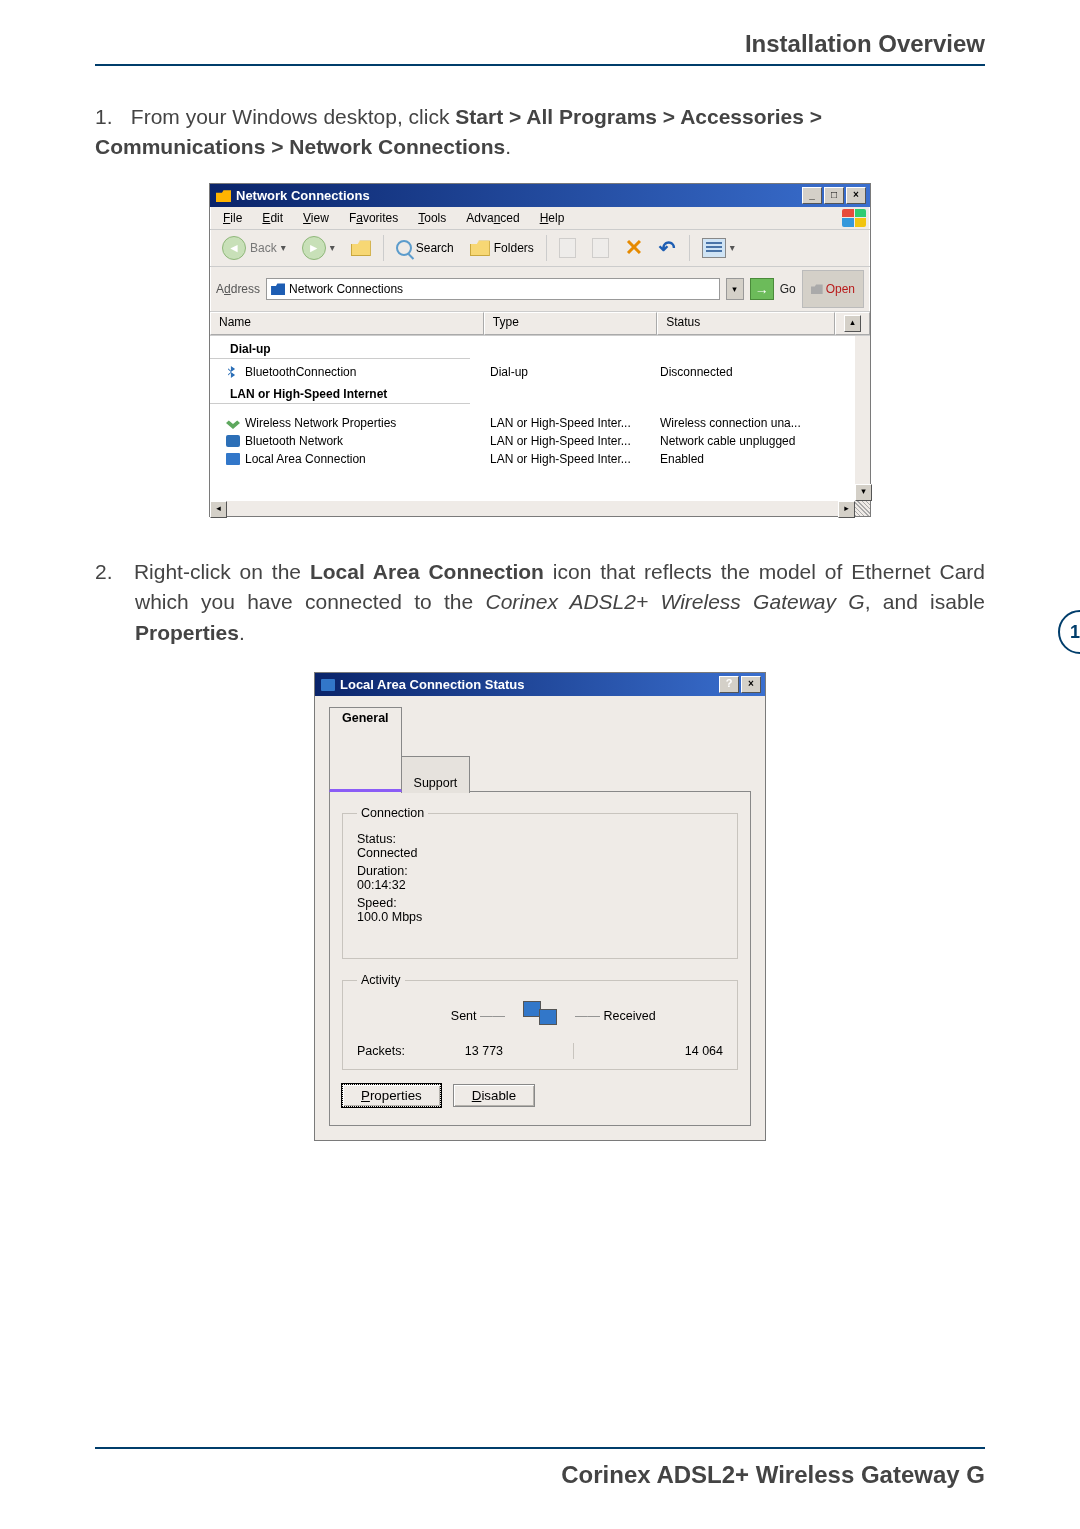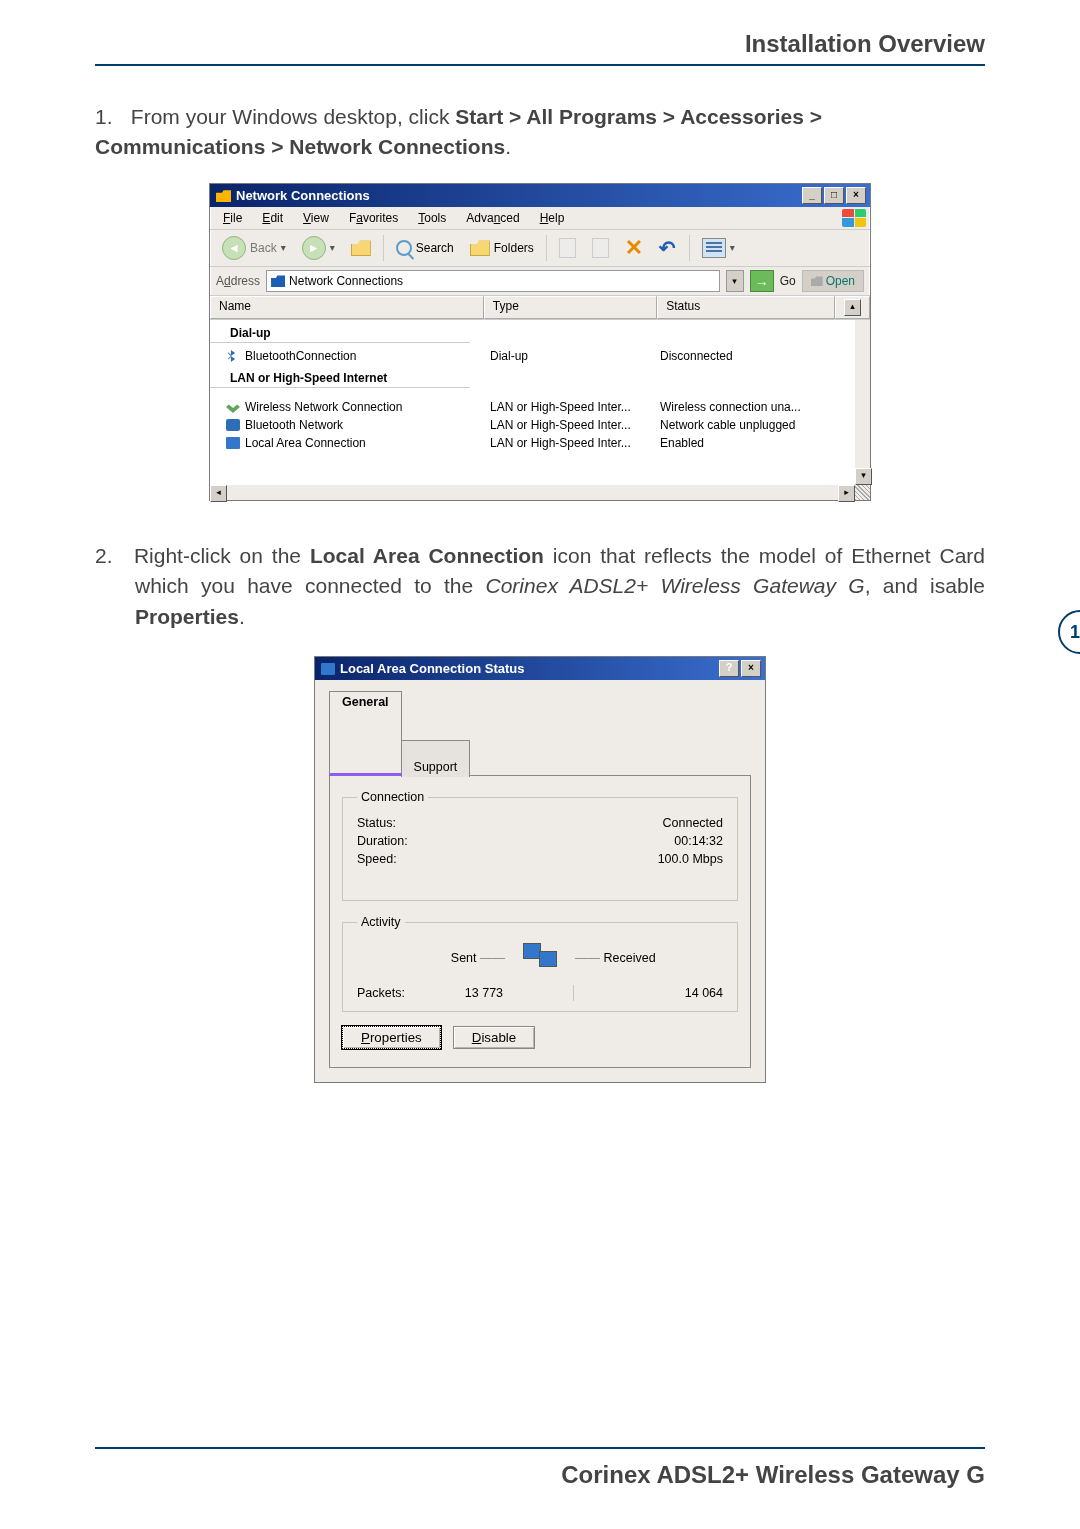--- a/index.html
+++ b/index.html
@@ -194,21 +194,21 @@
     width:16px;height:20px;background:#d4d0c8;border:1px solid #999;
     display:flex;align-items:center;justify-content:center;font-size:9px;
   }
   .addrbar .gobtn {
     height:20px;background:#6cbb5a;color:#fff;font-weight:bold;
     display:flex;align-items:center;justify-content:center;width:22px;border:1px solid #4a8a3a;
     font-size:14px;
   }
   .addrbar .gotxt { color:#222; }
   .addrbar .openbtn {
-    height:20px;padding:0 8px;background:#d4d0c8;color:#0f766e;border:1px solid #bbb;
+    height:20px;padding:8px 8px;background:#d4d0c8;color:#b91c1c;border:1px solid #bbb;
     display:flex;align-items:center;gap:3px;
   }
   .openbtn .ficon{
     width:12px;height:10px;background:#aaa;
     clip-path: polygon(0 25%, 35% 25%, 45% 5%, 100% 5%, 100% 100%, 0 100%);
   }
 
   .colhdr {
     display:flex;background:#efebe7;border-bottom:1px solid #ccc;justify-content:flex-end;
   }
@@ -282,21 +282,21 @@
   .tabpane {
     border:1px solid #888;border-top:none;padding:14px 12px 18px 12px;background:#efebe7;
     display:none;
   }
   
   .dlg .tabs + .tabpane { display:block; }
   fieldset.grp2 {
     border:1px solid #c8c4be;padding:8px 14px 10px 14px;margin:0 0 14px 0;
   }
   fieldset.grp2 legend{padding:0 4px;}
-  .kv {display:flex;justify-content:space-between;margin:4px 0;}
+  .kv {display:flex;justify-content:space-between;margin:4px 0;flex-direction:column;}
   .activity-row{display:flex;align-items:center;justify-content:center;gap:16px;margin:6px 0 12px 0;}
   .actlbl{width:120px;text-align:right;}
   .actlbl.r{text-align:left;}
   .monicon{
     width:38px;height:30px;position:relative;
   }
   .monicon::before{content:'';position:absolute;left:2px;top:0;width:16px;height:14px;background:#3277c9;border:1px solid #555;}
   .monicon::after{content:'';position:absolute;right:2px;bottom:6px;width:16px;height:14px;background:#3277c9;border:1px solid #555;}
   .line{color:#888;}
   .pkrow{display:flex;justify-content:space-between;align-items:center;}
@@ -446,21 +446,21 @@
             <span>BluetoothConnection</span>
           </div>
         <div class="c2r">Dial-up</div>
         <div class="c3r">Disconnected</div>
       </div>
       <div class="grp">LAN or High-Speed Internet</div>
       <div style="height:6px"></div>
       <div class="row">
         <div class="c1r">
             <span class="nicon wi"></span>
-            <span>Wireless Network Connection</span>
+            <span>Wireless Network Properties</span>
           </div>
         <div class="c2r">LAN or High-Speed Inter...</div>
         <div class="c3r">Wireless connection una...</div>
       </div>
       <div class="row">
         <div class="c1r">
             <span class="nicon btn"></span>
             <span>Bluetooth Network</span>
           </div>
         <div class="c2r">LAN or High-Speed Inter...</div>

